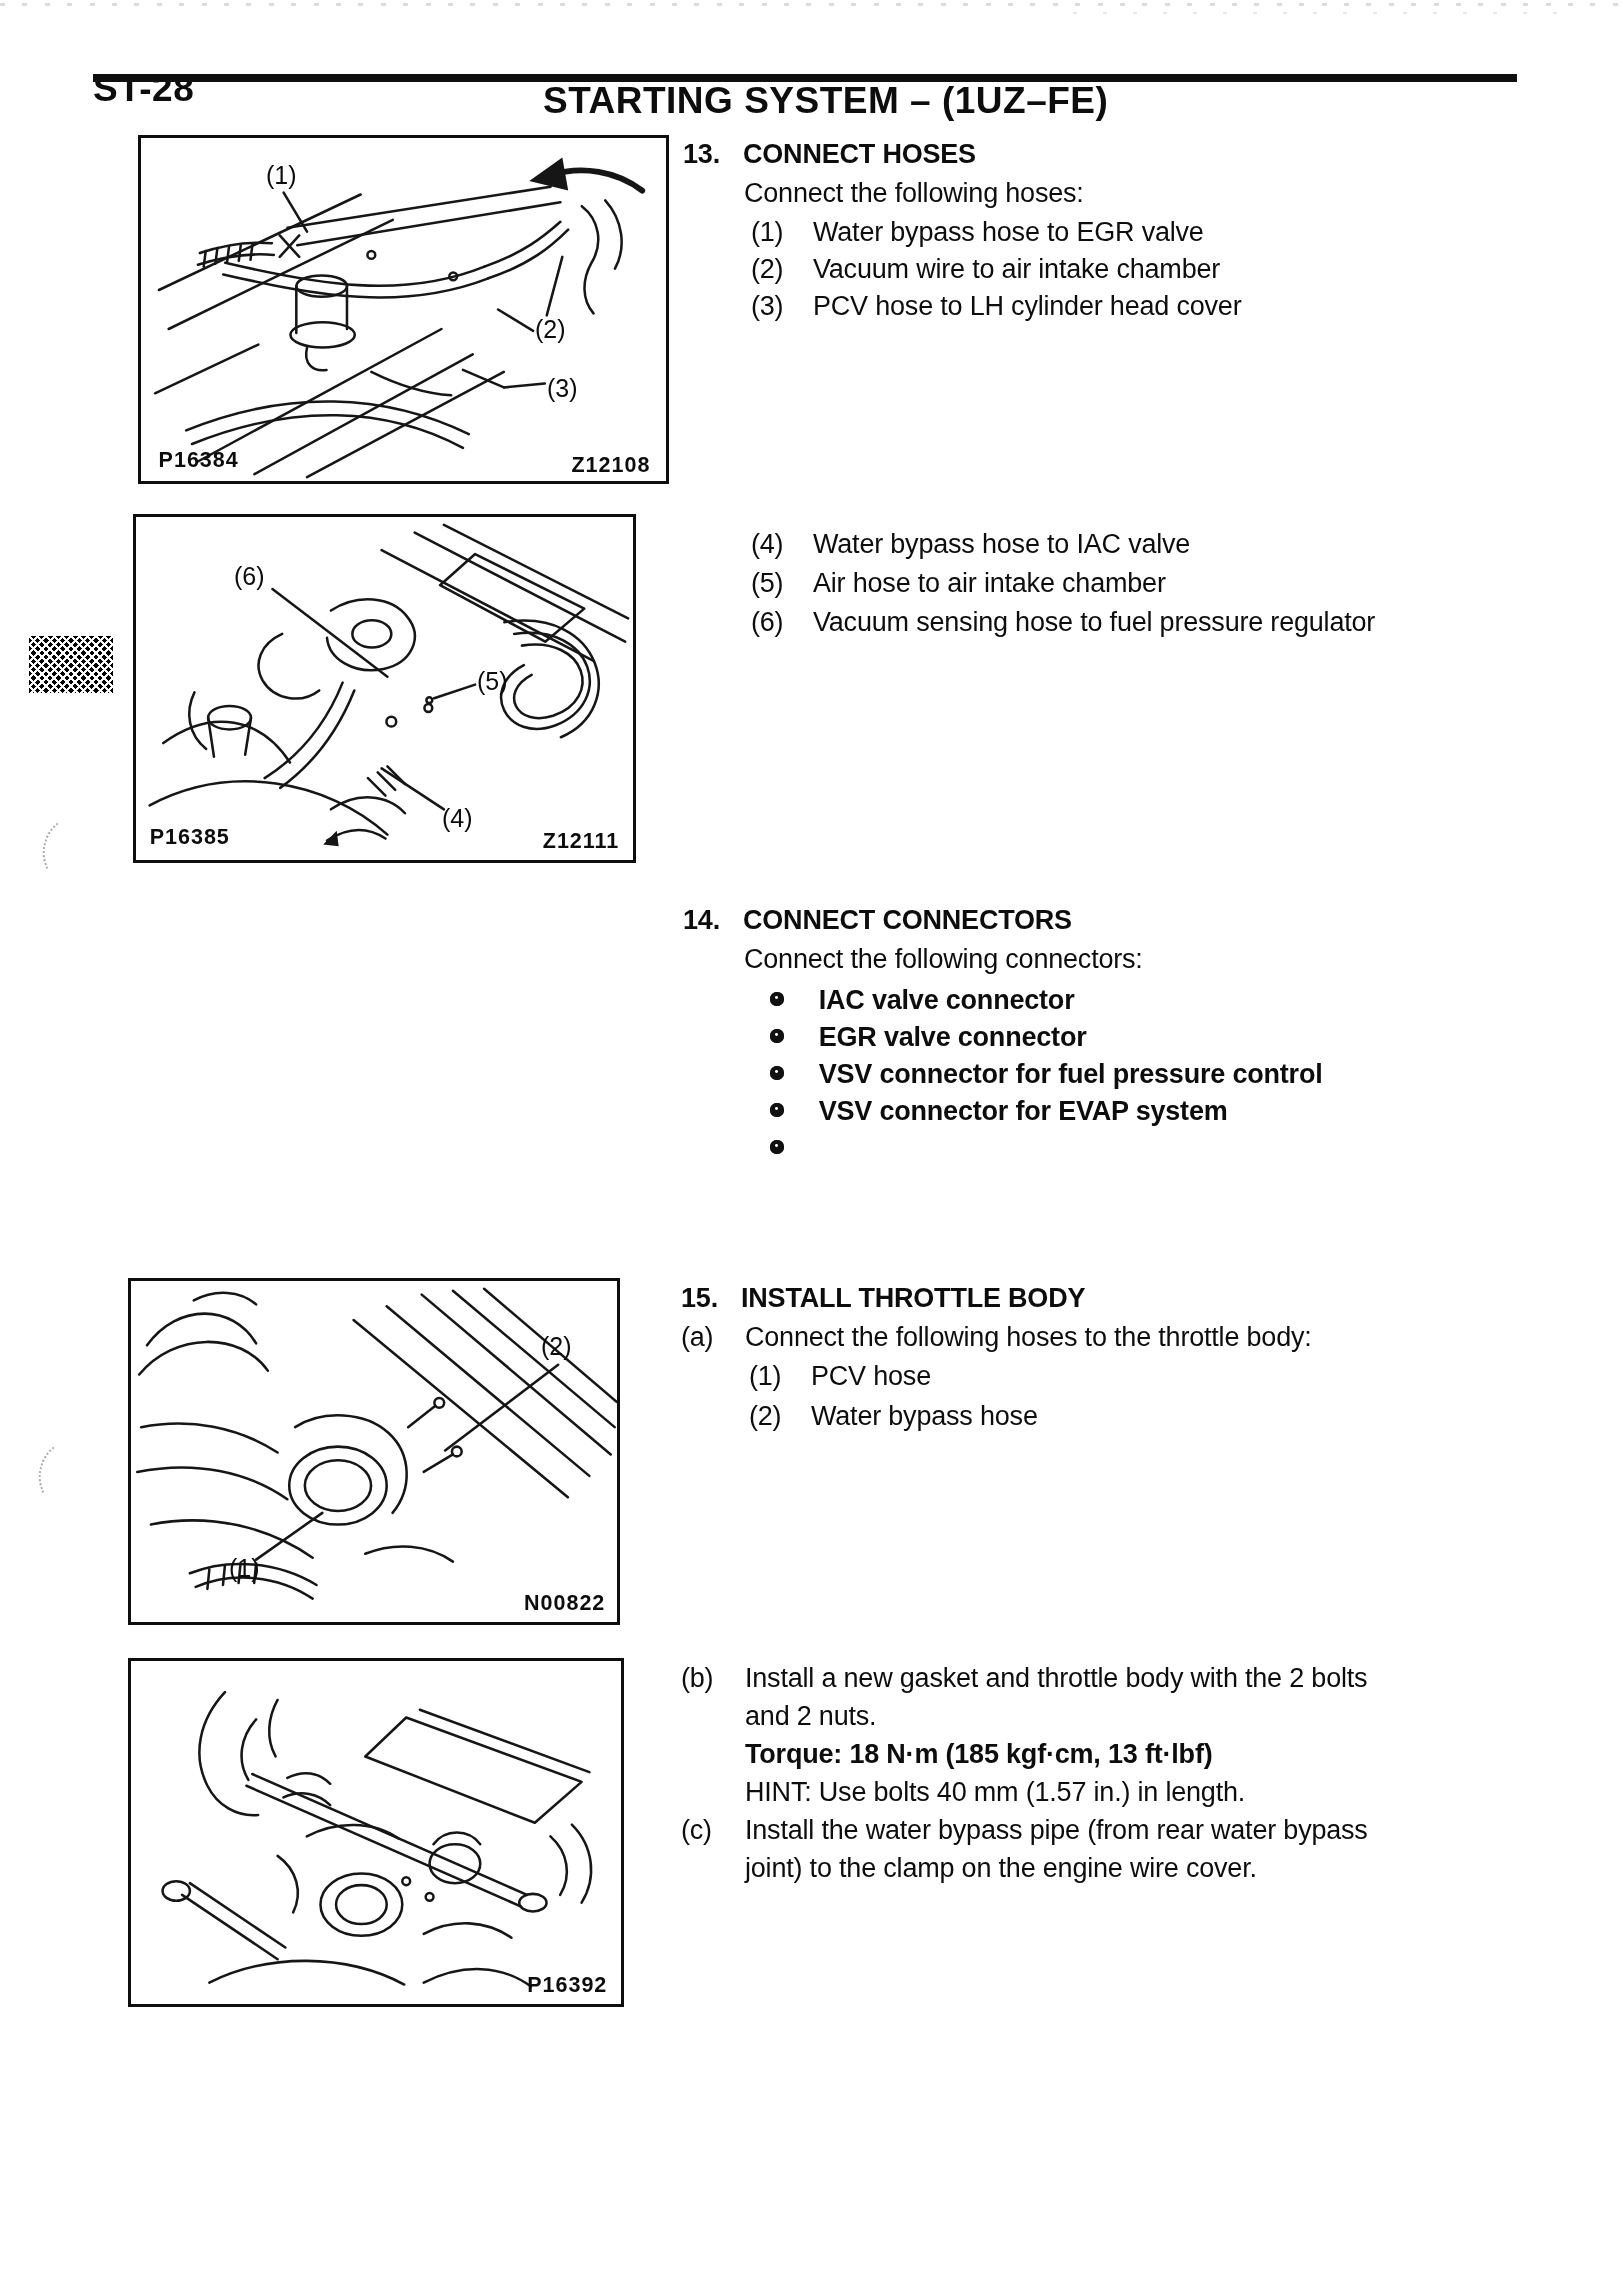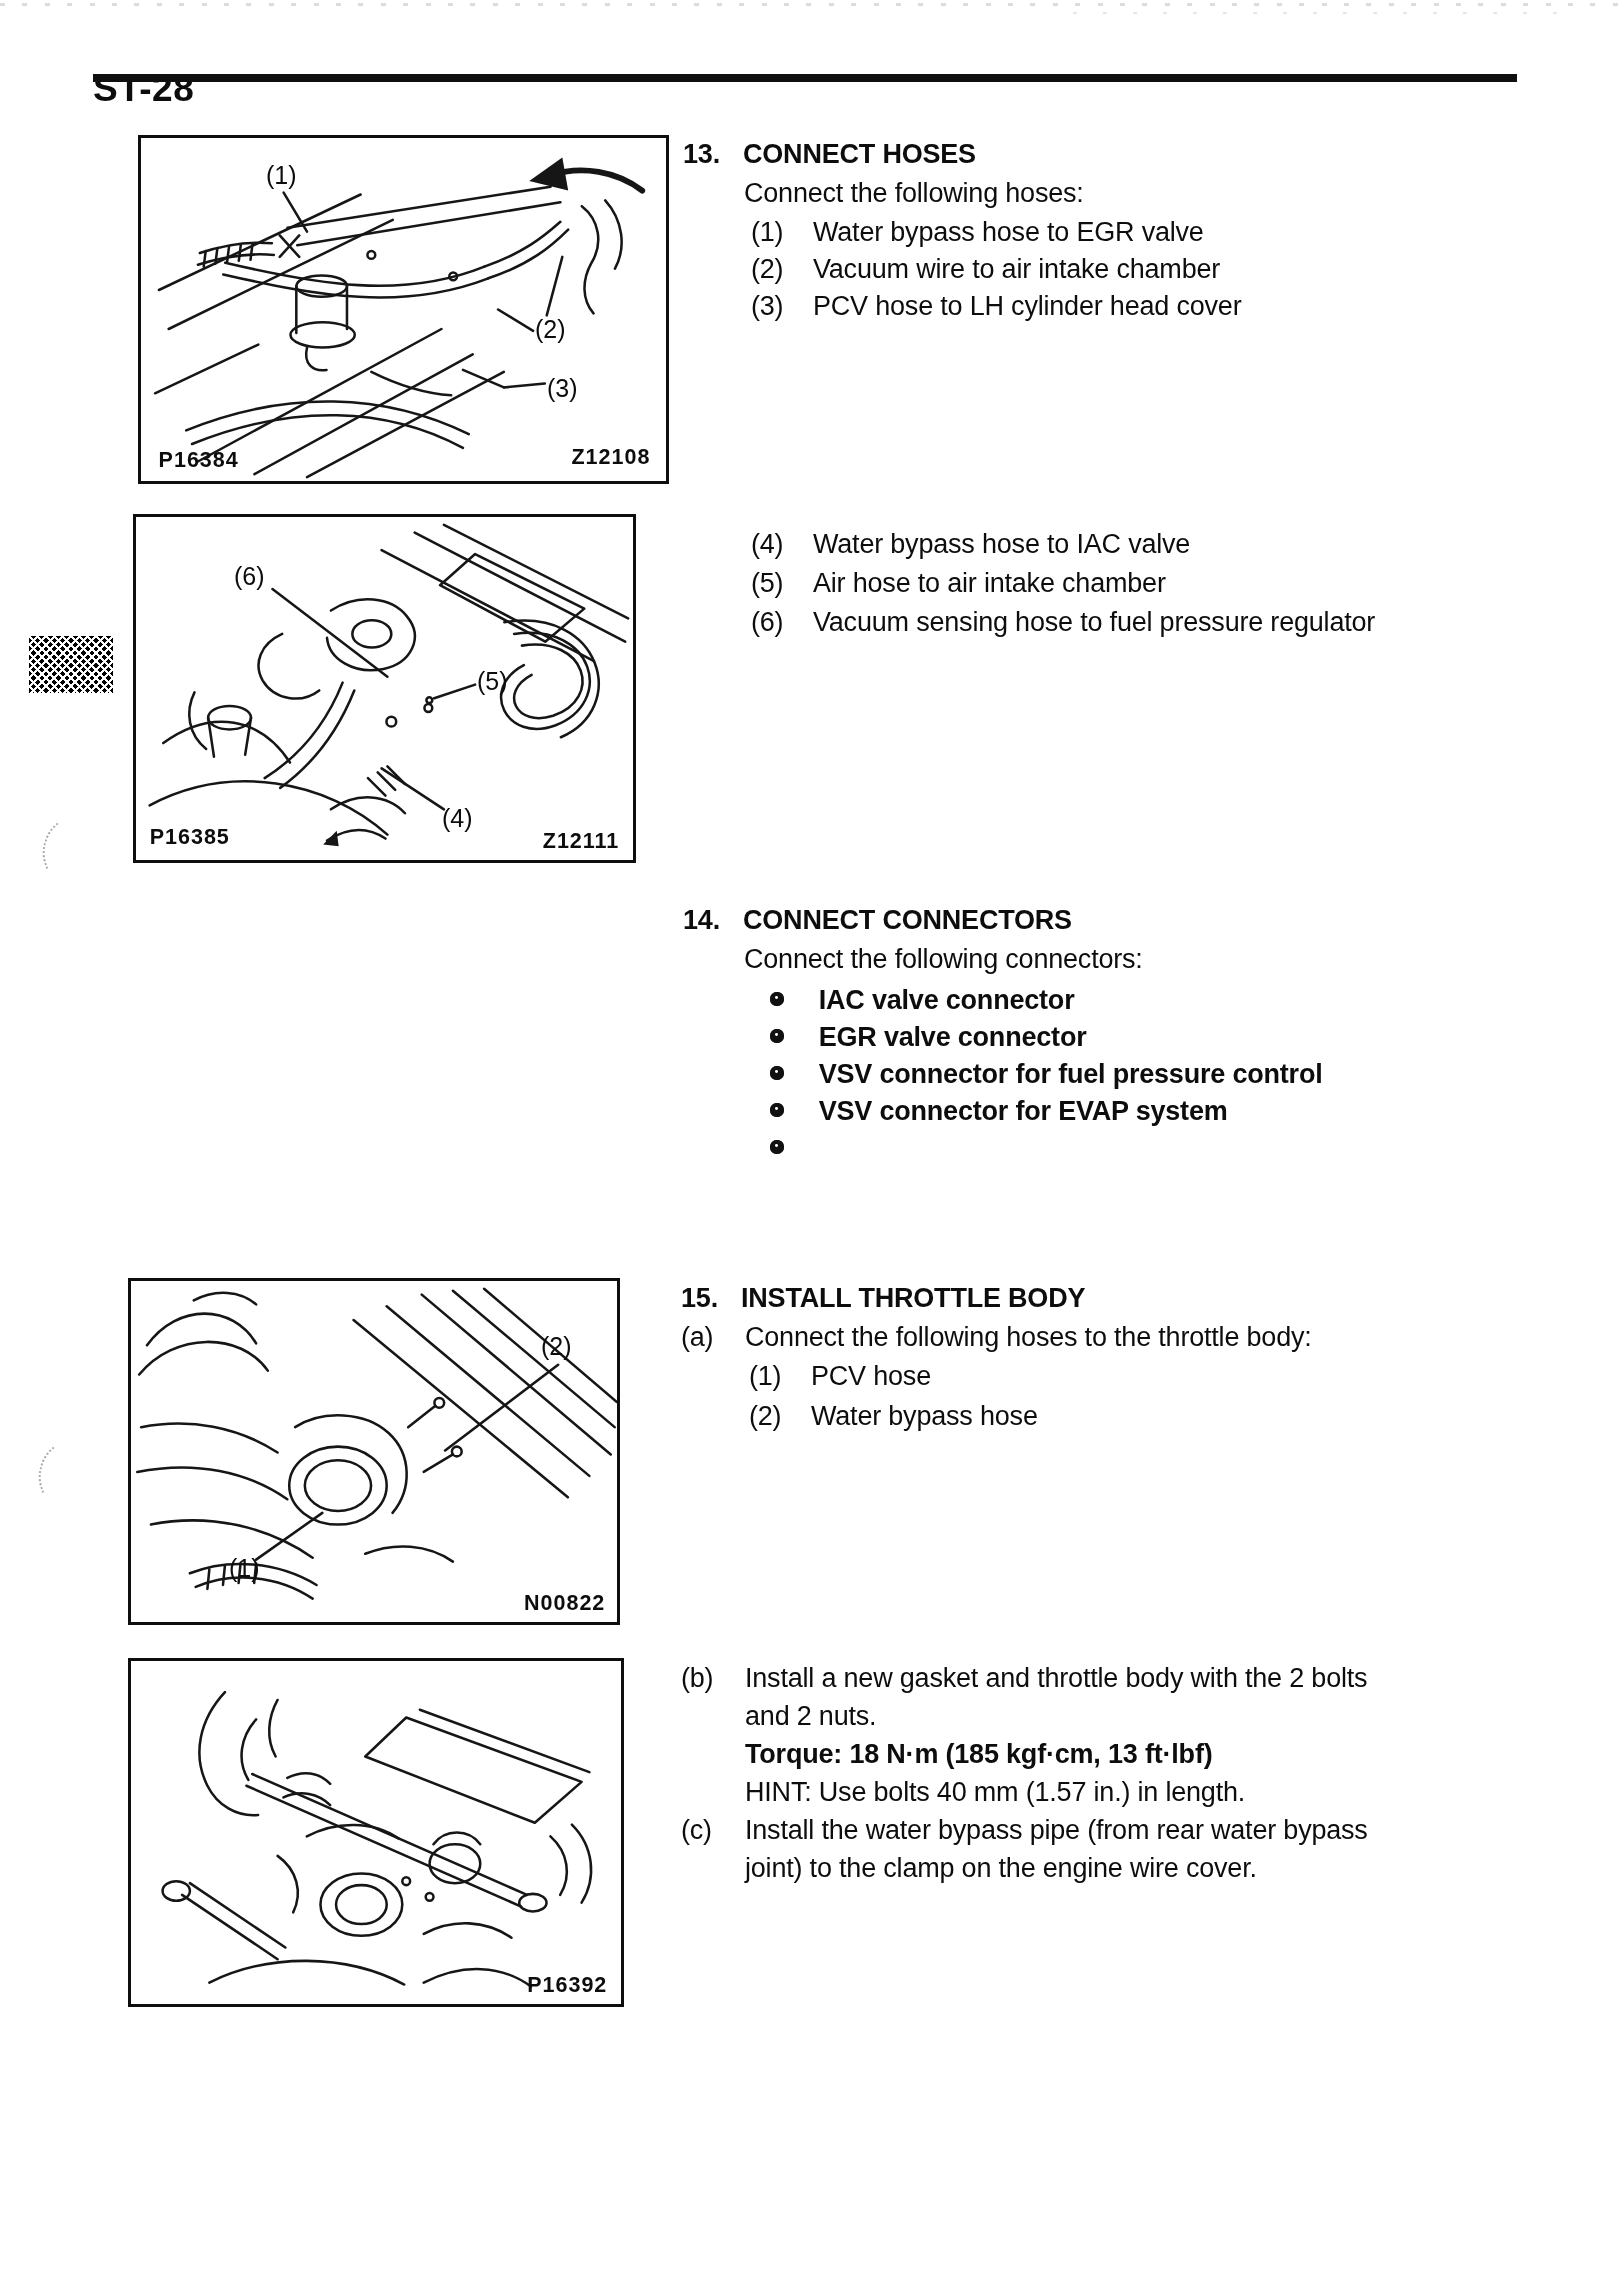--- a/index.html
+++ b/index.html
@@ -43,20 +43,21 @@
 
 <div class="page">
 
   <div class="scan-noise"></div>
   <div class="scan-noise2"></div>
   <div class="index-tab"></div>
   <div class="curve-artifact" style="left:43px; top:817px;"></div>
   <div class="curve-artifact" style="left:39px; top:1441px;"></div>
 
   <div class="t hdr" style="left:93px; top:27px;">ST-28</div>
+  <div class="t hdr" style="left:543px; top:39px;">STARTING SYSTEM – (1UZ–FE)</div>
   <div class="rule"></div>
 
   <div class="fig" style="left:138px; top:135px; width:525px; height:343px;">
     <svg class="art" width="525" height="343" viewBox="0 0 538 352">
       <path d="M18 156 L225 58"></path>
         <path d="M28 196 L258 84"></path>
         <path d="M14 262 L120 212"></path>
       <path d="M58 332 L308 196"></path>
         <path d="M116 345 L340 222"></path>
         <path d="M170 348 L372 240"></path>
@@ -92,21 +93,21 @@
       <path d="M146 56 L170 96"></path>
       <path d="M416 182 L432 122"></path>
         <path d="M402 198 L366 176"></path>
       <path d="M414 252 L372 256"></path>
         <path d="M372 256 L330 238"></path>
     </svg>
     <div class="callout" style="left:125px; top:23.4px;">(1)</div>
     <div class="callout" style="left:394px; top:177px;">(2)</div>
     <div class="callout" style="left:406px; top:236px;">(3)</div>
     <div class="code" style="left:17.6px; bottom:7.8px;">P16384</div>
-    <div class="code" style="right:15.6px; bottom:11px;">Z12108</div>
+    <div class="code" style="right:15.6px; bottom:3px;">Z12108</div>
   </div>
 
   <div class="fig" style="left:133px; top:514px; width:497px; height:343px;">
     <svg class="art" width="497" height="343" viewBox="0 0 510 352">
       <path d="M286 16 L502 128"></path>
         <path d="M316 8 L505 104"></path>
         <path d="M252 34 L470 148"></path>
       <path d="M348 38 L460 94 L420 128 L312 70 Z"></path>
       <path d="M388 120 C470 108,492 190,430 214 C380 232,352 176,398 152"></path>
       <path d="M396 132 C462 122,480 186,428 204 C390 216,372 180,406 162"></path>

